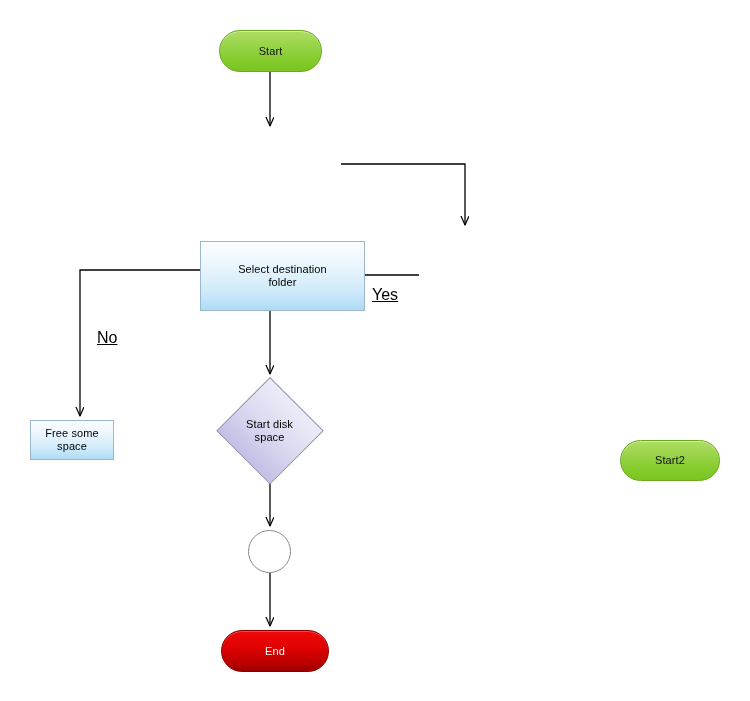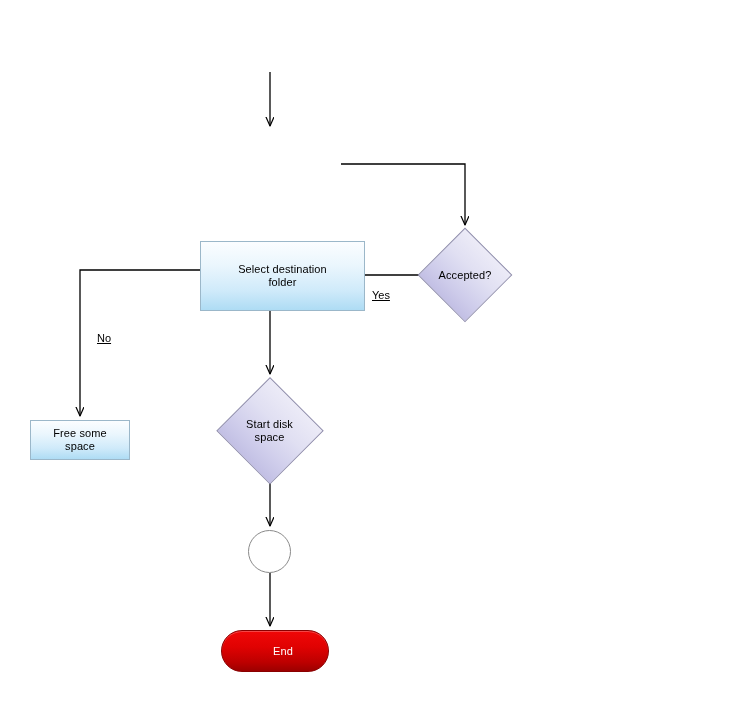--- a/index.html
+++ b/index.html
@@ -57,21 +57,21 @@
     border: 1px solid #6aa81c;
     box-shadow: inset 0 1px 0 rgba(255,255,255,0.45);
   }
   .terminator-start .node-label { color: #111111; }
 
   .terminator-end {
     background: linear-gradient(to bottom, #f00707 0%, #e00202 40%, #bd0000 78%, #9c0000 100%);
     border: 1px solid #8a0000;
     box-shadow: inset 0 1px 0 rgba(255,255,255,0.25);
   }
-  .terminator-end .node-label { color: #ffffff; padding-left: 8px; }
+  .terminator-end .node-label { color: #ffffff; }
 
   
   .process {
     background: linear-gradient(to bottom, #fbfdff 0%, #eaf6fd 35%, #cfeafa 72%, #aedcf4 100%);
     border: 1px solid #9bb7c9;
   }
 
   
   .decision {
     background: transparent;
@@ -94,21 +94,21 @@
   
   .connector-circle {
     border-radius: 50%;
     background: #ffffff;
     border: 1px solid #8a8a8a;
   }
 
   
   .edge-label {
     position: absolute;
-    font-size: 11px;
+    font-size: 16px;
     color: #000000;
     white-space: nowrap;
     line-height: 12px;
     text-decoration: underline;
   }
 </style>
 </head>
 <body>
 
 <div id="canvas">
@@ -128,49 +128,51 @@
 
     <polyline points="270,311 270,374" fill="none" stroke="#000000" stroke-width="1.3" marker-end="url(#arrowhead)"></polyline>
 
     <polyline points="200,270 80,270 80,416" fill="none" stroke="#000000" stroke-width="1.3" marker-end="url(#arrowhead)"></polyline>
 
     <polyline points="270,483 270,526" fill="none" stroke="#000000" stroke-width="1.3" marker-end="url(#arrowhead)"></polyline>
 
     <polyline points="270,573 270,626" fill="none" stroke="#000000" stroke-width="1.3" marker-end="url(#arrowhead)"></polyline>
   </svg>
 
+  <div class="node terminator terminator-start" style="left:219px; top:30px; width:103px; height:42px;">
+    <span class="node-label">Start</span>
+  </div>
 
 
-  <div class="node decision" style="left:419px; top:229px; width:92px; height:92px;">
-    <span class="diamond-face"></span>
-    <span class="node-label">Accepted?</span>
-  </div>
 
   <div class="node process" style="left:200px; top:241px; width:165px; height:70px;">
     <span class="node-label">Select destination
 folder</span>
   </div>
 
-  <div class="node process" style="left:30px; top:420px; width:100px; height:40px;">
+  <div class="node process" style="left:30px; top:420px; width:84px; height:40px;">
     <span class="node-label">Free some
 space</span>
   </div>
 
   <div class="node decision" style="left:217px; top:378px; width:105px; height:105px;">
     <span class="diamond-face"></span>
     <span class="node-label">Start disk
 space</span>
   </div>
 
   <div class="node connector-circle" style="left:248px; top:530px; width:43px; height:43px;">
     <span class="node-label"></span>
   </div>
 
   <div class="node terminator terminator-end" style="left:221px; top:630px; width:108px; height:42px;">
     <span class="node-label">End</span>
   </div>
 
+  <div class="node terminator terminator-start" style="left:620px; top:440px; width:100px; height:41px;">
+    <span class="node-label">Start2</span>
+  </div>
 
   <span class="edge-label" style="left:372px; top:289px;">Yes</span>
 
   <span class="edge-label" style="left:97px; top:332px;">No</span>
 
 </div>
 
 </body></html>

